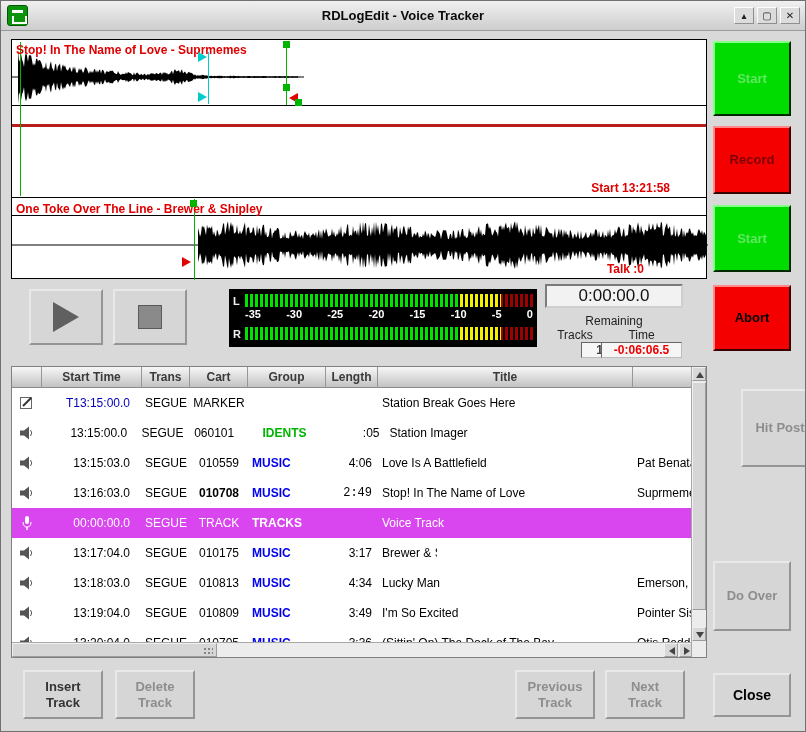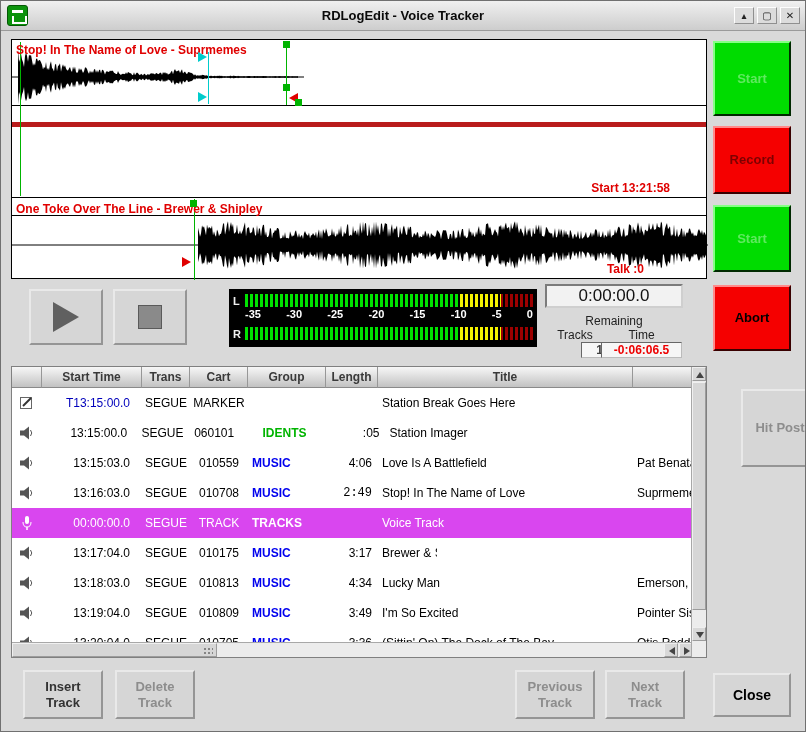--- a/index.html
+++ b/index.html
@@ -12,21 +12,21 @@
   .tb-icon{position:absolute;left:6px;top:4px;width:21px;height:21px;background:#0c930c;border:1px solid #045704;border-radius:3px}
   .tb-icon:before{content:"";position:absolute;left:4px;top:4px;width:11px;height:3px;background:#fff}
   .tb-icon:after{content:"";position:absolute;left:4px;top:10px;width:11px;height:6px;border:2px solid #fff;border-top:none}
   .tb-title{flex:1;text-align:center;font-weight:bold;font-size:13px;color:#0a0a0a}
   .tb-btns{position:absolute;right:5px;top:6px;display:flex;gap:3px}
   .tb-btn{width:20px;height:17px;background:#dcdcdc;border:1px solid #8f8f8f;border-top-color:#fdfdfd;border-left-color:#fdfdfd;font-size:10px;line-height:15px;text-align:center;color:#222;cursor:default}
 
   
   .wave-panel{position:absolute;left:10px;top:38px;width:696px;height:240px;background:#fff;border:1px solid #000}
   .band{position:absolute;left:0;width:100%}
-  .band1{top:0;height:87px;border-bottom:5px solid #b91c1c}
+  .band1{top:0;height:87px;border-bottom:3px solid #b91c1c}
   .band2{top:88px;height:70px;border-bottom:1px solid #000}
   .band3{top:159px;height:81px}
   .wave-title{position:absolute;left:4px;top:3px;color:#e00000;font-weight:bold;font-size:12px;z-index:5}
   .red-note{position:absolute;color:#e00000;font-weight:bold;font-size:12px;z-index:5}
   .start-note{right:36px;bottom:2px}
   .talk-note{right:62px;bottom:4px}
   .hline{position:absolute;left:0;width:100%;height:1px;background:#000}
   .wave-svg{position:absolute;left:0;top:0;display:block}
   .vline-green{position:absolute;width:1px;background:#00b400;z-index:4}
   .vline-cyan{position:absolute;width:1px;background:#00cccc;z-index:4}
@@ -174,20 +174,21 @@
   <div class="rem-lab" id="rem-tracks-label">Tracks</div>
   <div class="rem-lab" id="rem-time-label">Time</div>
   <div class="rem-box" id="rem-tracks-value">19</div>
   <div class="rem-box" id="rem-time-value">-0:06:06.5</div>
 
   <div class="btn green" id="btn-start1">Start</div>
   <div class="btn red" id="btn-record">Record</div>
   <div class="btn green" id="btn-start2">Start</div>
   <div class="btn red" id="btn-abort">Abort</div>
   <div class="btn disabled" id="btn-hitpost">Hit Post</div>
+  <div class="btn disabled" id="btn-doover">Do Over</div>
 
   <div id="log-table">
     <div id="log-header">
         <div class="hcell" style="width: 30px;"></div>
         <div class="hcell" style="width: 100px;">Start Time</div>
         <div class="hcell" style="width: 48px;">Trans</div>
         <div class="hcell" style="width: 58px;">Cart</div>
         <div class="hcell" style="width: 78px;">Group</div>
         <div class="hcell" style="width: 52px;">Length</div>
         <div class="hcell" style="width: 255px;">Title</div>
@@ -241,21 +242,21 @@
         </div>
         <div class="row">
           <div class="cell" style="width: 30px; justify-content: center;">
             <svg width="16" height="16" viewBox="0 0 16 16">
               <polygon points="1,5.5 5,5.5 10,1.5 10,14.5 5,10.5 1,10.5" fill="#555"></polygon>
               <path d="M11.5 5 q2.5 3 0 6" stroke="#555" fill="none"></path>
             </svg>
           </div>
           <div class="cell" style="width: 100px; justify-content: flex-end; padding-right: 12px;">13:16:03.0</div>
           <div class="cell" style="width: 48px; justify-content: center;">SEGUE</div>
-          <div class="cell" style="width: 58px; justify-content: center;">010708</div>
+          <div class="cell" style="width: 58px; justify-content: center; font-weight: bold;">010708</div>
           <div class="cell" style="width: 78px; justify-content: flex-start; padding-left: 4px; font-weight: bold; color: rgb(0, 0, 238);">MUSIC</div>
           <div class="cell" style="width: 52px; justify-content: flex-end; padding-right: 6px; font-family: Liberation Mono, monospace;">2:49</div>
           <div class="cell" style="width: 255px; justify-content: flex-start; padding-left: 4px;">Stop! In The Name of Love</div>
           <div class="cell" style="width: 59px; justify-content: flex-start; padding-left: 4px;">Suprmemes</div>
         </div>
         <div class="row selected">
           <div class="cell" style="width: 30px; justify-content: center;">
             <svg width="16" height="16" viewBox="0 0 16 16">
               <rect x="6" y="1" width="4" height="8" rx="2" fill="#fff"></rect>
               <path d="M4 7 q0 5 4 5 q4 0 4 -5" stroke="#fff" fill="none"></path>

